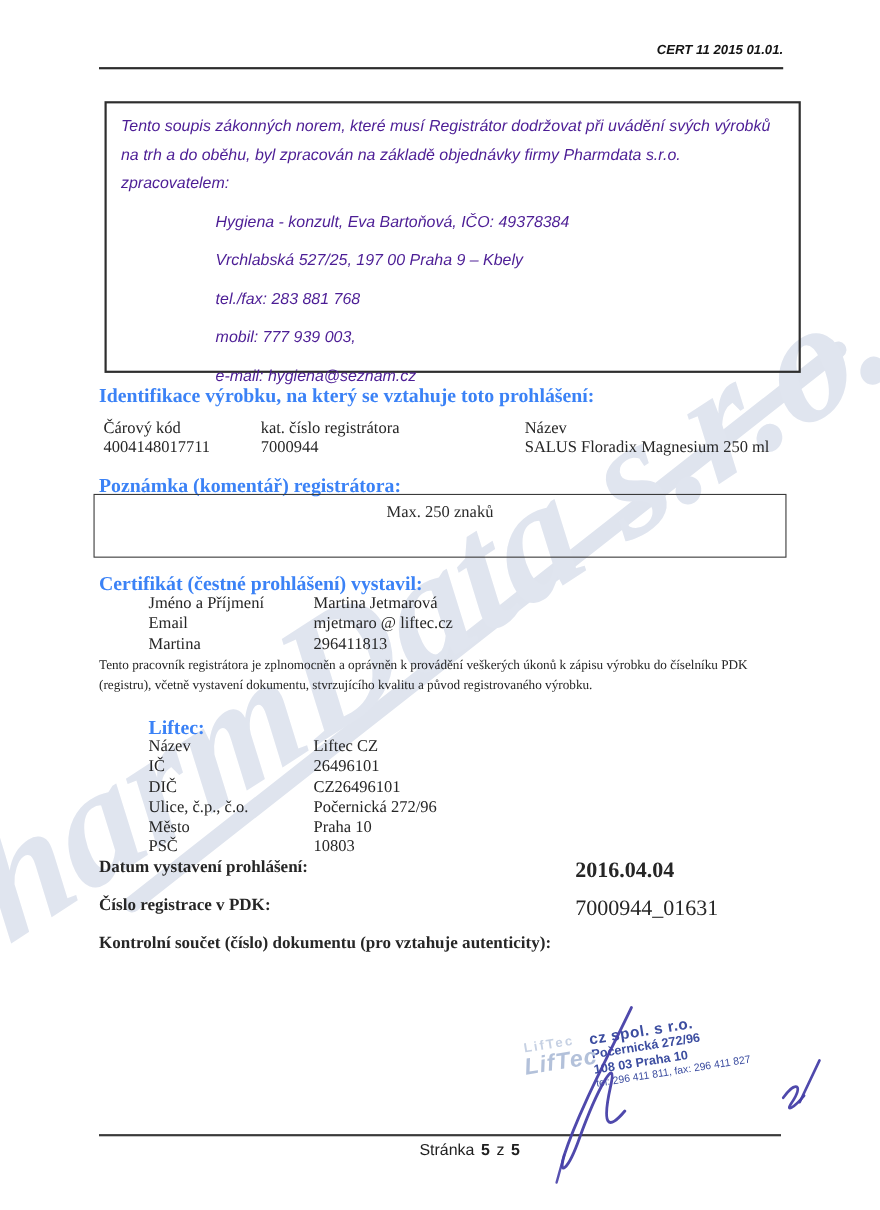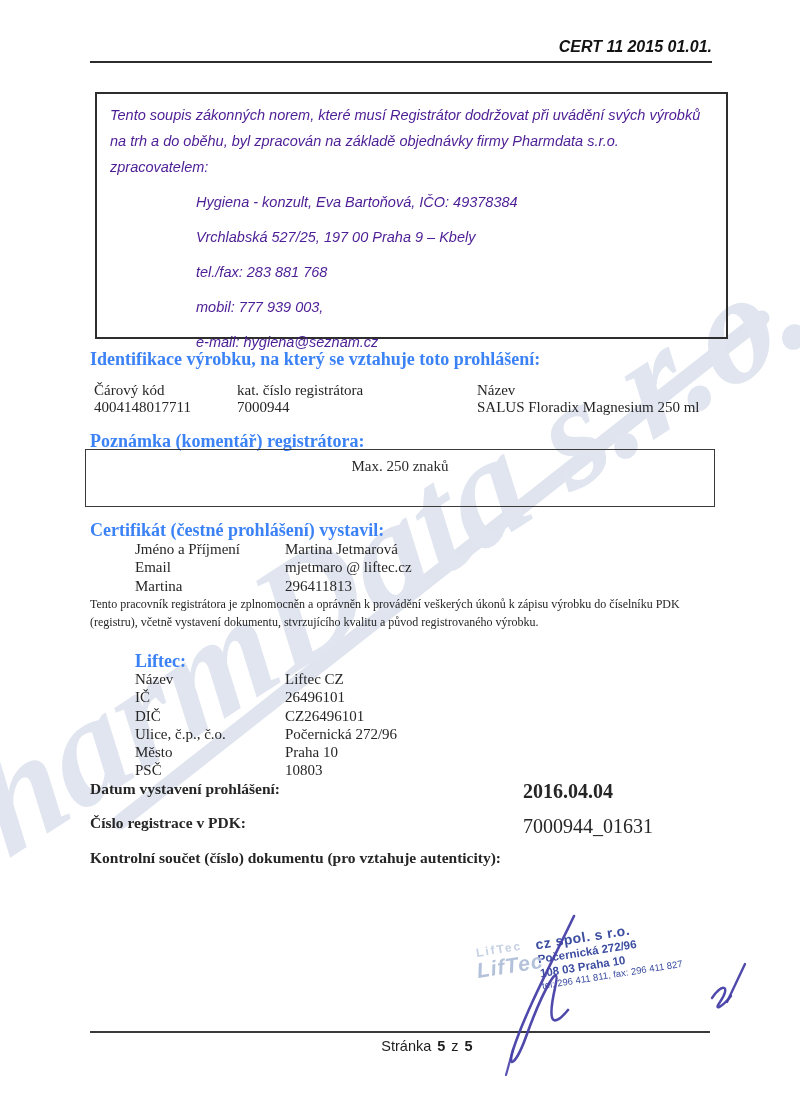--- a/index.html
+++ b/index.html
@@ -10,21 +10,21 @@
   }
   .abs{position:absolute;}
 
   
   .wm-layer{position:absolute;inset:0;z-index:0;pointer-events:none;}
 
   
   .doc-code{
     top:38px;right:88px;
     font-family:"Liberation Sans",sans-serif;
-    font-weight:bold;font-style:italic;font-size:16px;color:#141414;
+    font-weight:bold;font-style:italic;font-size:12px;color:#141414;
     z-index:2;
   }
   .header-rule{top:61px;left:90px;width:622px;height:2px;background:#2c2c2c;z-index:2;}
 
   
   .intro-box{
     top:92px;left:95px;width:629px;height:243px;
     border:2px solid #2e2e2e;z-index:2;background:transparent;
     font-family:"Liberation Sans",sans-serif;font-style:italic;color:#4c1d95;
   }

